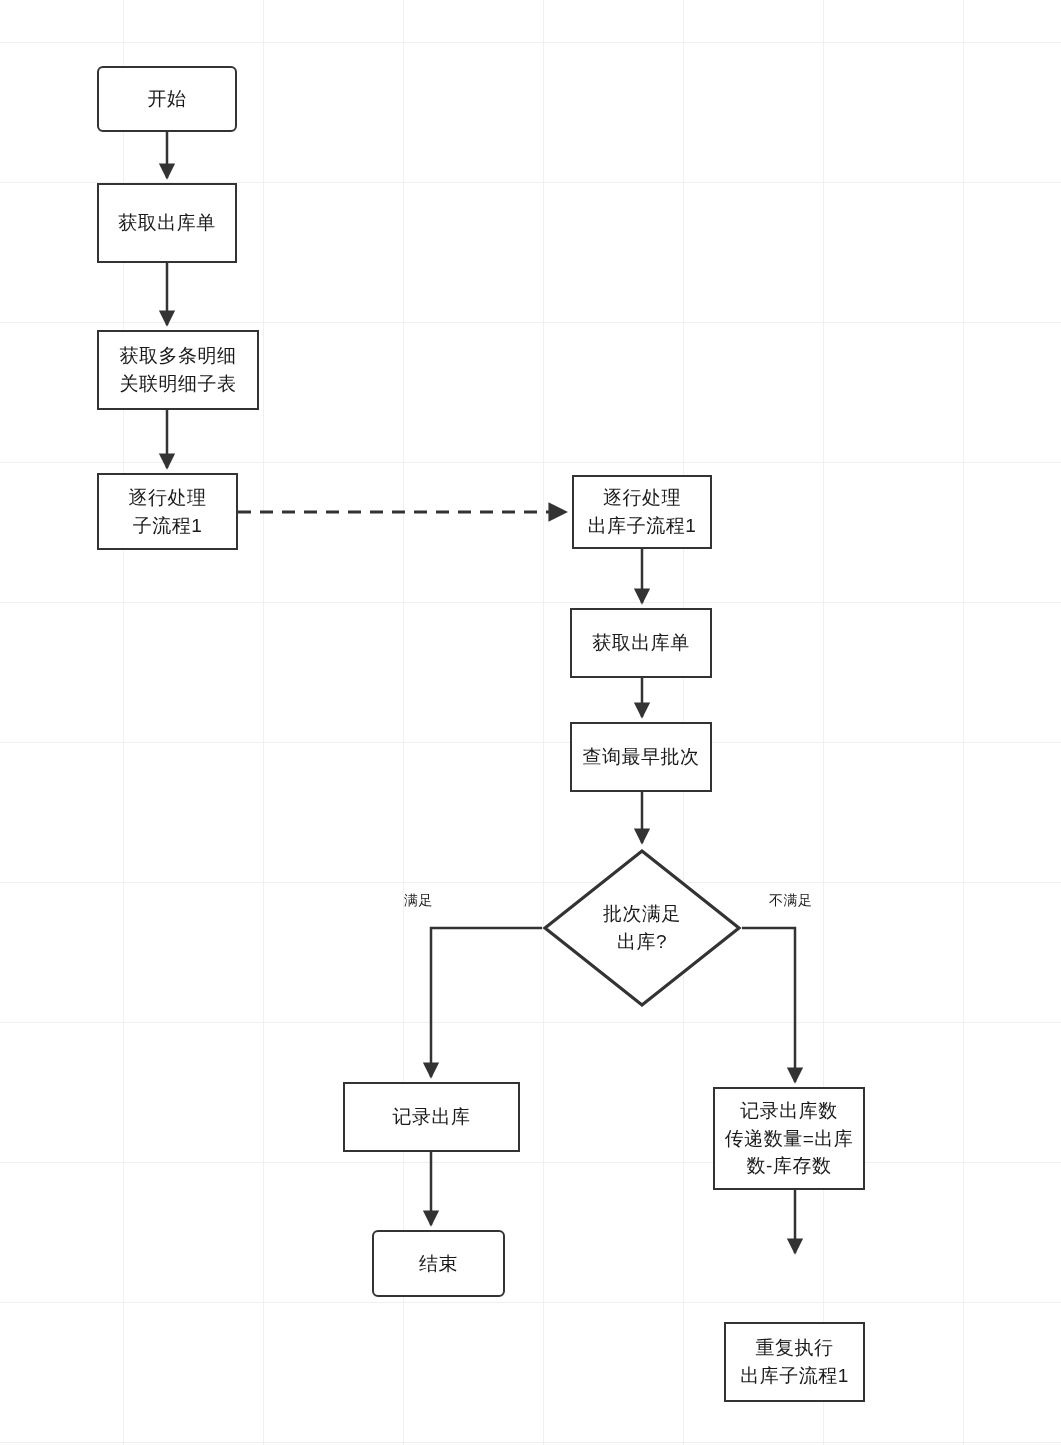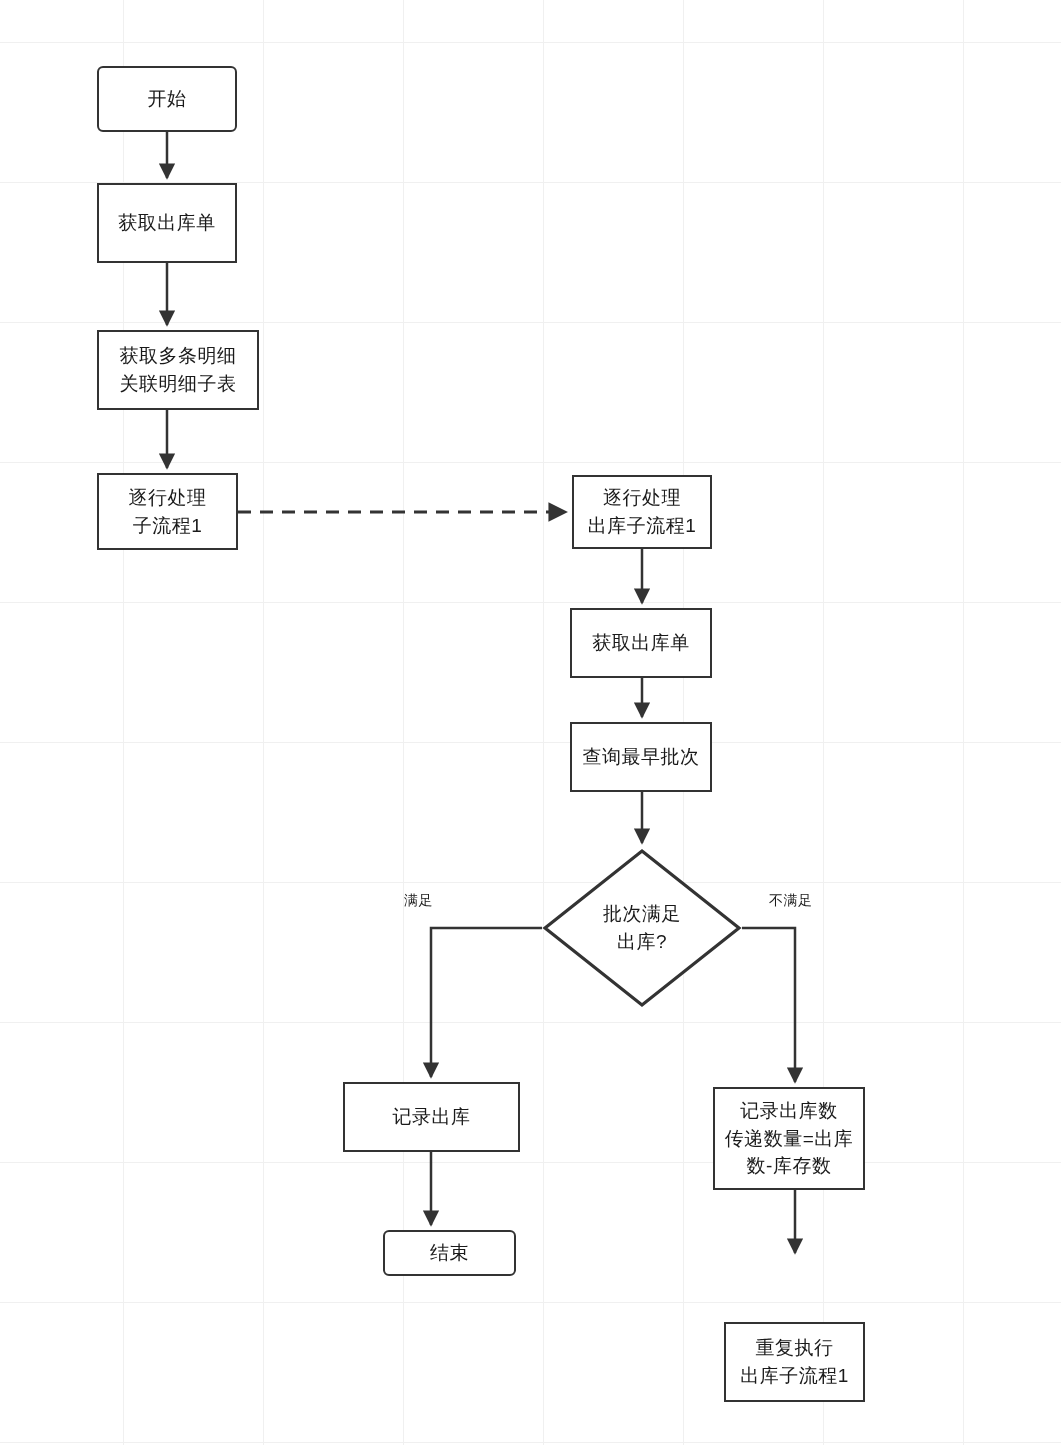--- a/index.html
+++ b/index.html
@@ -127,21 +127,21 @@
   <div class="node decision" style="left:542px; top:848px; width:200px; height:160px;">
     <svg class="dia-shape" viewBox="0 0 200 160" preserveAspectRatio="none" xmlns="http://www.w3.org/2000/svg">
       <polygon points="100,3 197,80 100,157 3,80" fill="#ffffff" stroke="#333333" stroke-width="3.2"></polygon>
     </svg>
     <span class="dia-label">批次满足
 出库?</span>
   </div>
 
   <div class="node" style="left:343px; top:1082px; width:177px; height:70px;">记录出库</div>
 
-  <div class="node terminator" style="left:383px; top:1230px; width:133px; height:46px;">结束</div>
+  <div class="node terminator" style="left:372px; top:1230px; width:133px; height:67px;">结束</div>
 
   <div class="node" style="left:713px; top:1087px; width:152px; height:103px;">记录出库数
 传递数量=出库
 数-库存数</div>
 
   <div class="node" style="left:724px; top:1322px; width:141px; height:80px;">重复执行
 出库子流程1</div>
 
   <div class="edge-label" style="left:404px; top:892px;">满足</div>
 

